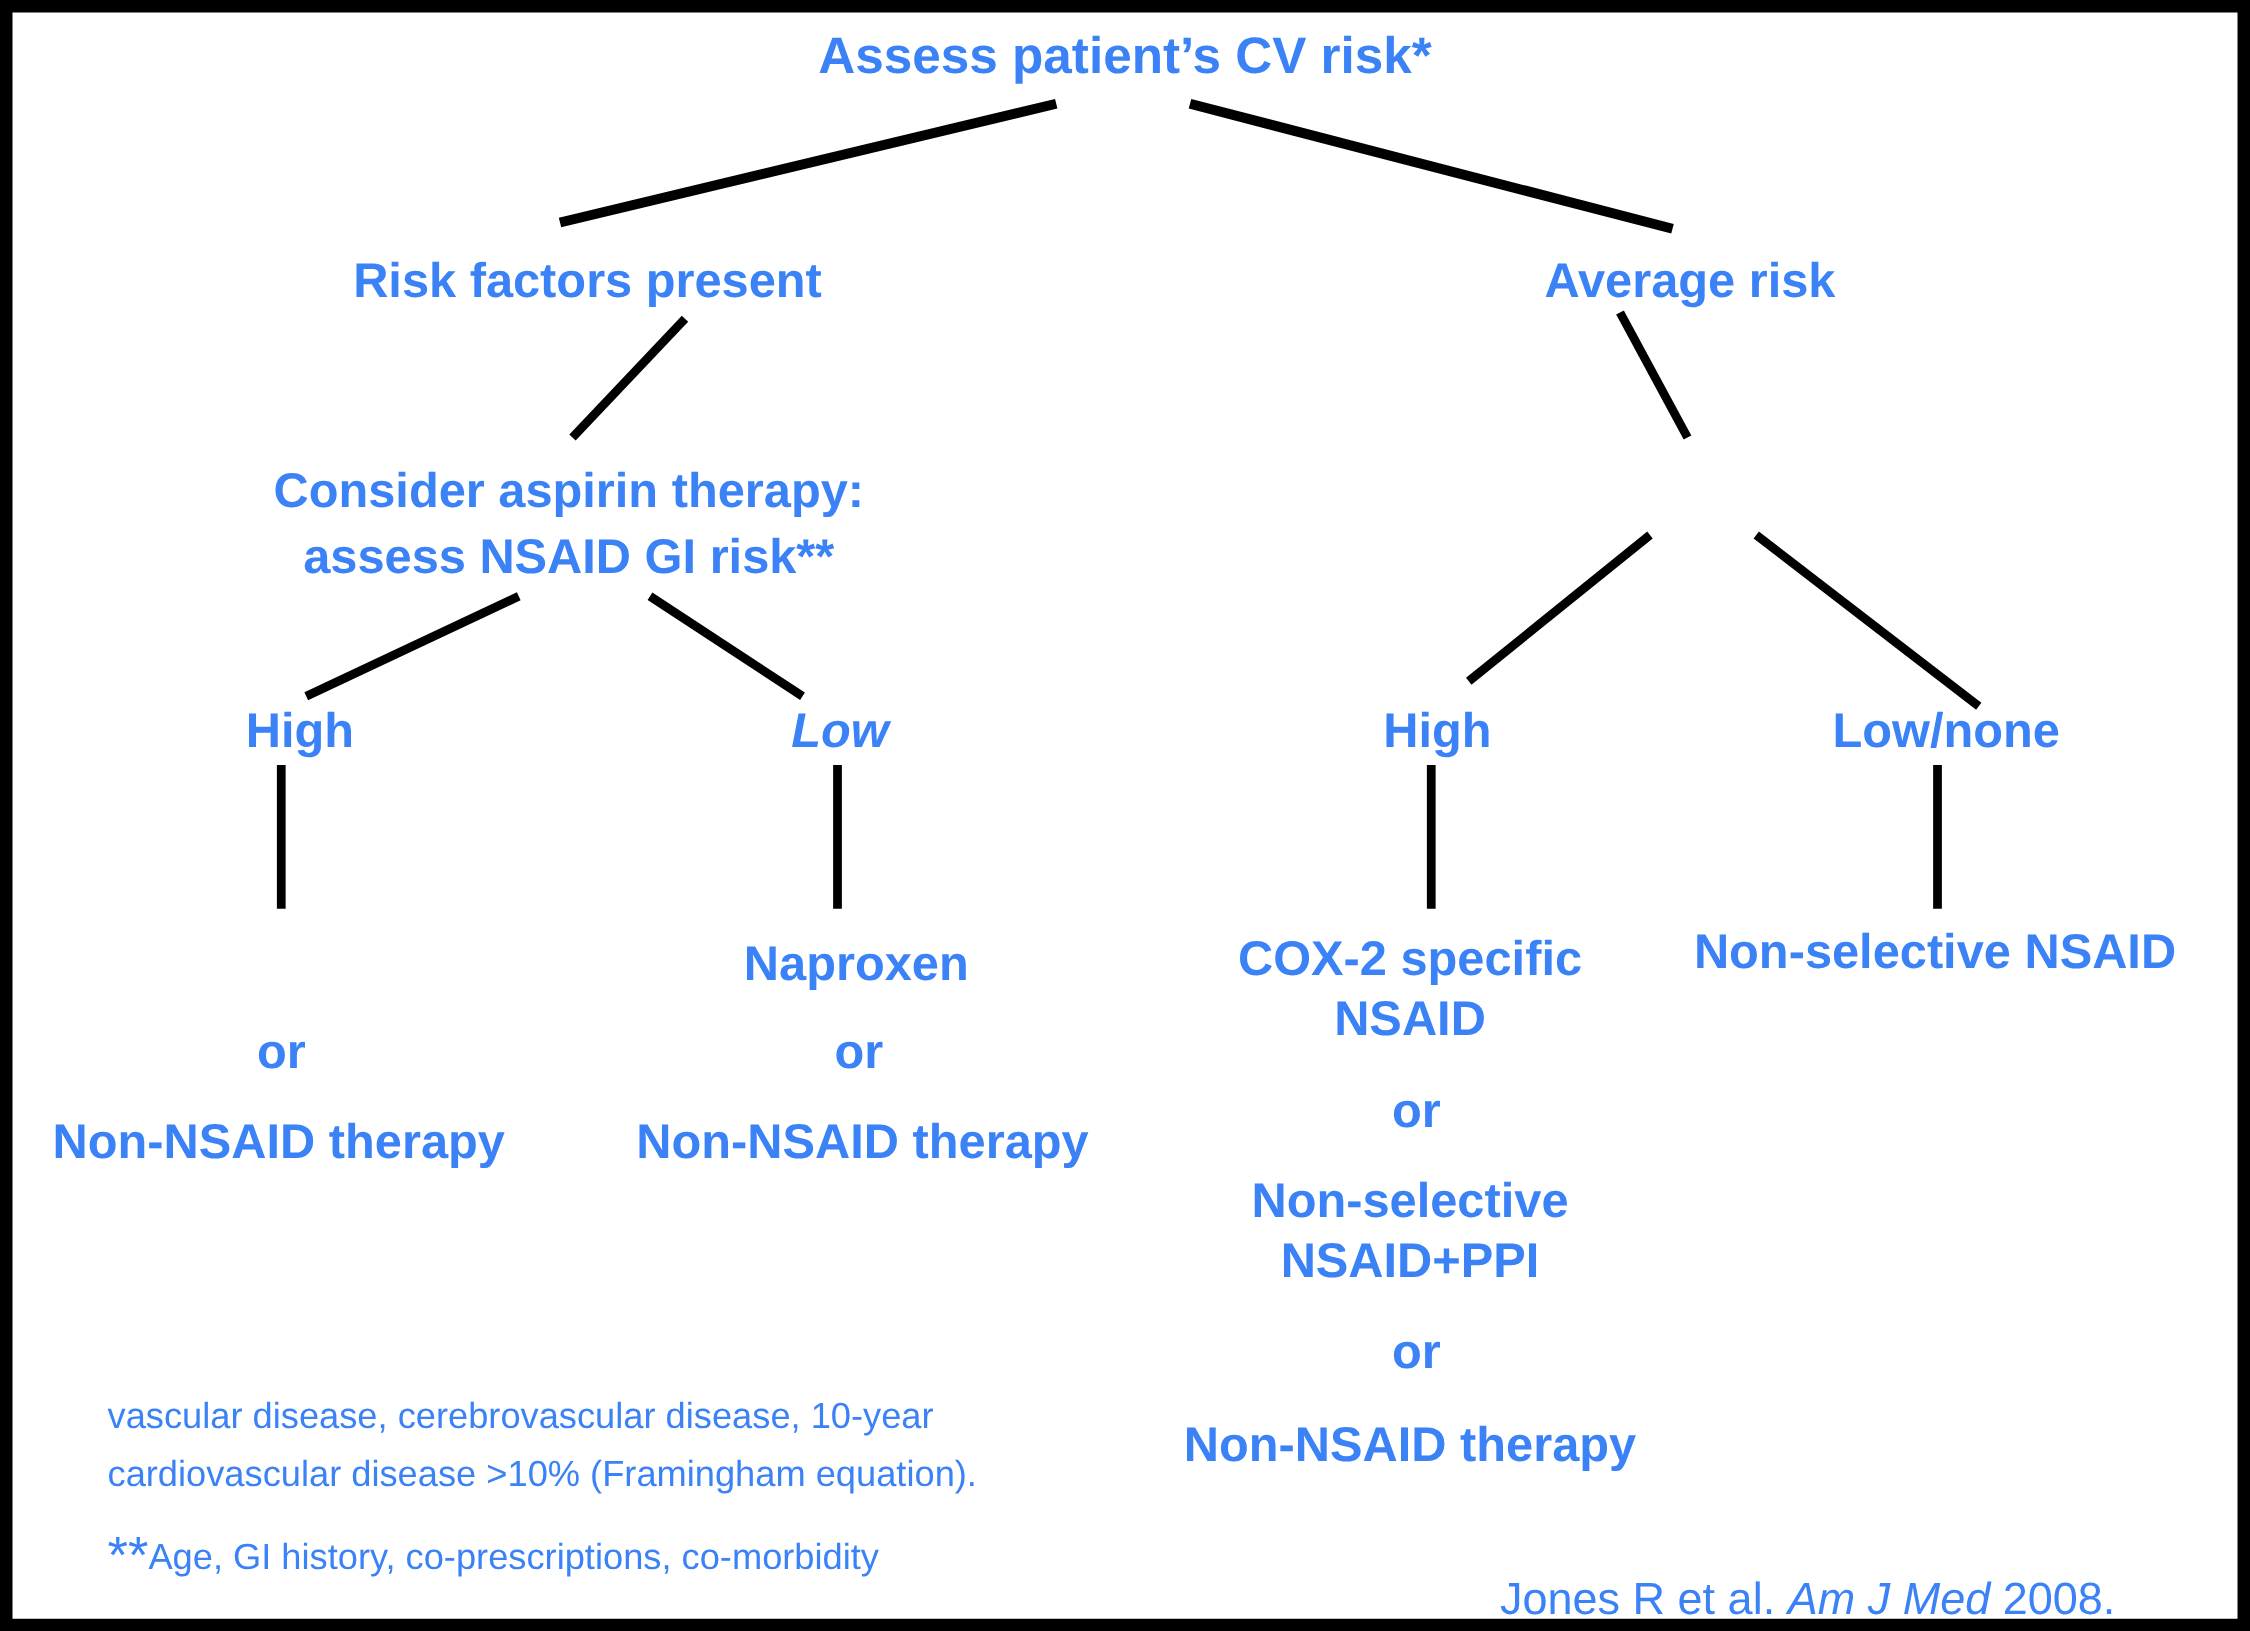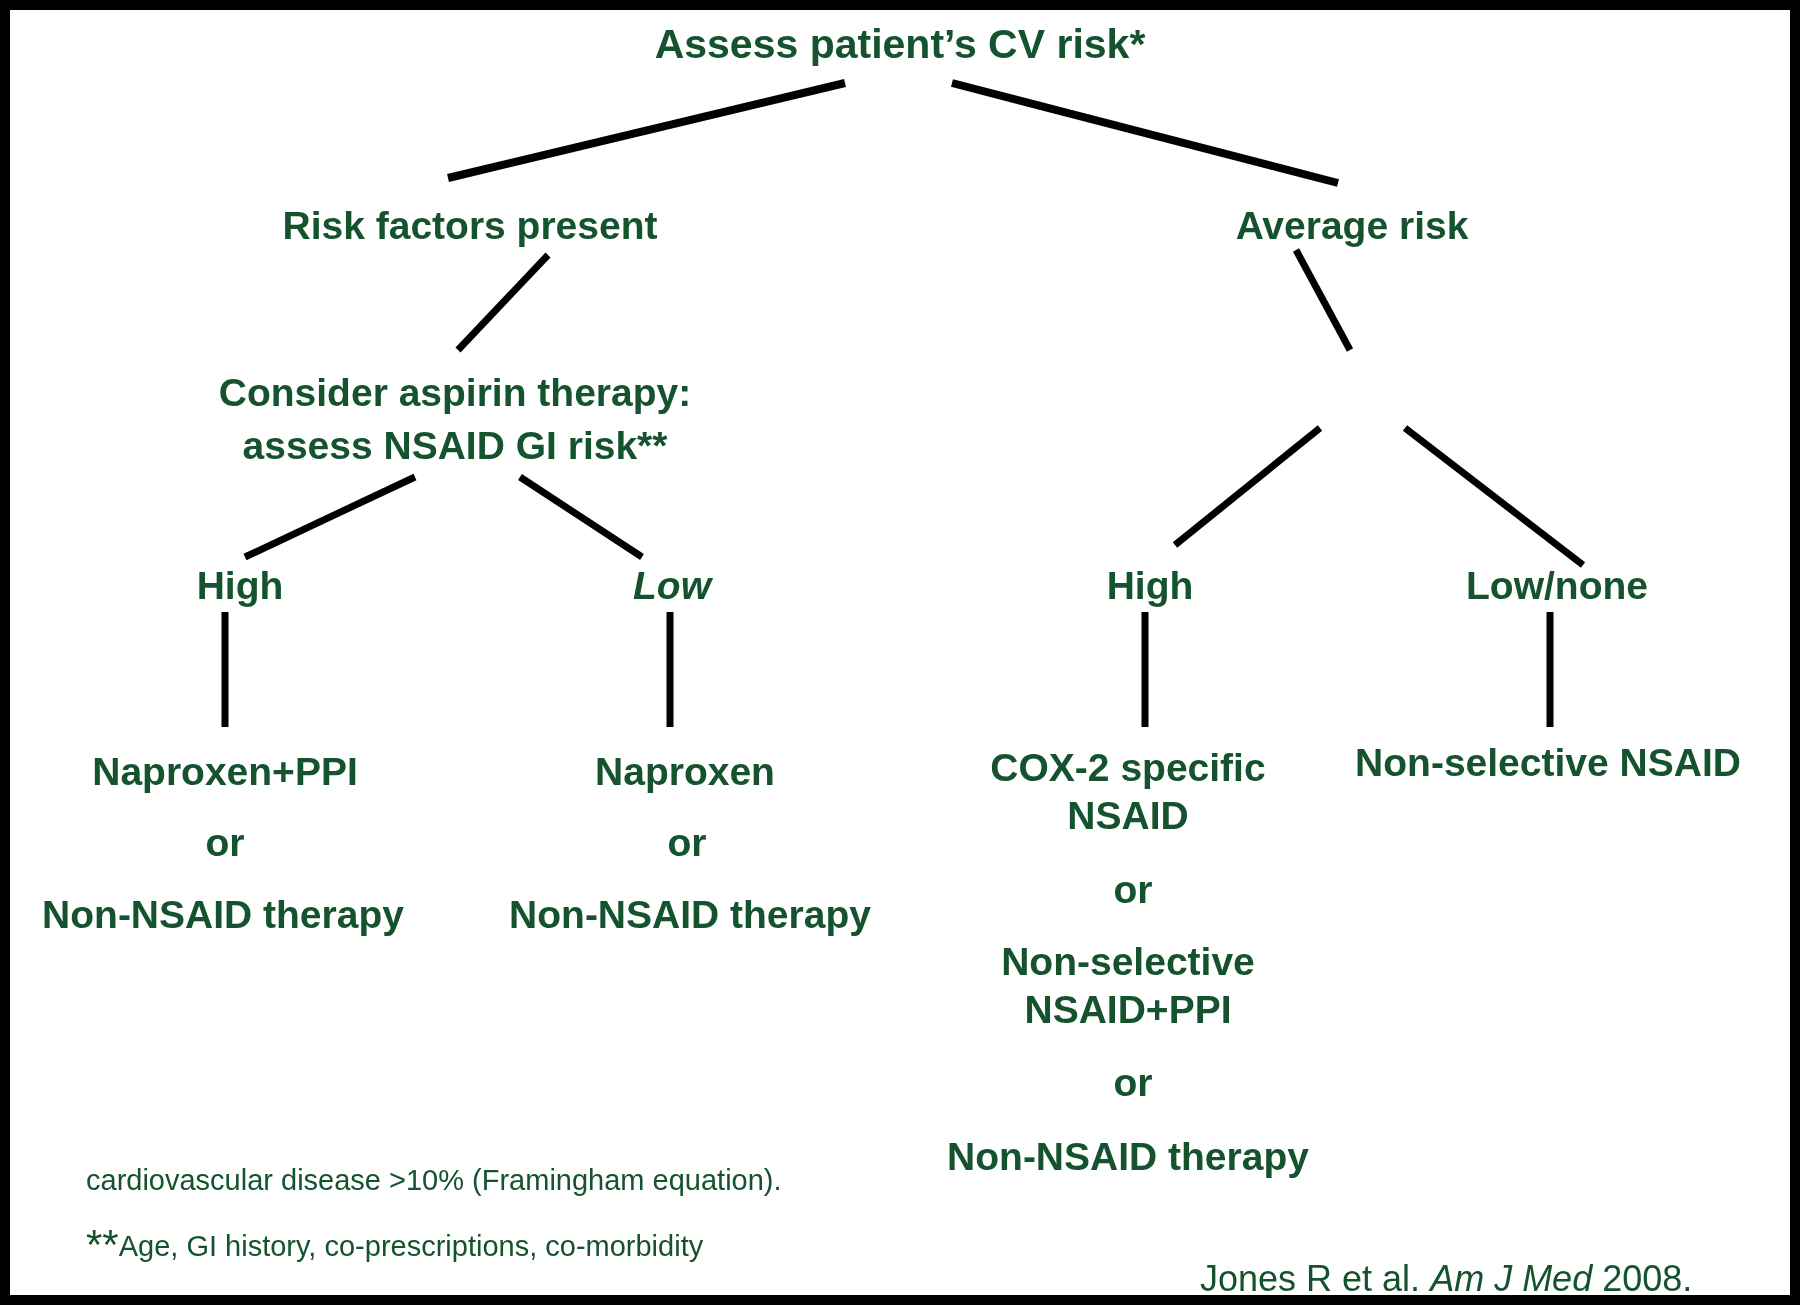--- a/index.html
+++ b/index.html
@@ -6,21 +6,21 @@
     margin: 0;
     padding: 0;
     background: #ffffff;
   }
   .canvas {
     position: relative;
     width: 1800px;
     height: 1305px;
     background: #ffffff;
     font-family: "Liberation Sans", sans-serif;
-    color: #14532d;
+    color: #3b82f6;
     overflow: hidden;
     box-sizing: border-box;
   }
   .frame {
     position: absolute;
     inset: 0;
     border: 10px solid #000000;
     pointer-events: none;
     z-index: 5;
   }
@@ -110,21 +110,20 @@
 
 
   <div class="node" style="left:240px; top:586px;">High</div>
 
   <div class="node" style="left:672px; top:586px;font-style:italic;">Low</div>
 
   <div class="node" style="left:1150px; top:586px;">High</div>
 
   <div class="node" style="left:1557px; top:586px;">Low/none</div>
 
-  <div class="node" style="left:225px; top:772px;">Naproxen+PPI</div>
 
   <div class="node" style="left:225px; top:843px;">or</div>
 
   <div class="node" style="left:223px; top:915px;">Non-NSAID therapy</div>
 
   <div class="node" style="left:685px; top:772px;">Naproxen</div>
 
   <div class="node" style="left:687px; top:843px;">or</div>
 
   <div class="node" style="left:690px; top:915px;">Non-NSAID therapy</div>
@@ -139,20 +138,21 @@
 
   <div class="node" style="left:1128px; top:1010px;">NSAID+PPI</div>
 
   <div class="node" style="left:1133px; top:1083px;">or</div>
 
   <div class="node" style="left:1128px; top:1157px;">Non-NSAID therapy</div>
 
   <div class="node" style="left:1548px; top:763px;">Non-selective NSAID</div>
 
 
+  <div class="footnote" style="left:86px; top:1119px;">vascular disease, cerebrovascular disease, 10-year</div>
 
   <div class="footnote" style="left:86px; top:1166px;">cardiovascular disease &gt;10% (Framingham equation).</div>
 
   <div class="footnote" style="left:86px; top:1232px;">
     <span class="fn-star">**</span><span>Age, GI history, co-prescriptions, co-morbidity</span>
   </div>
 
   <div class="citation" style="left:1200px; top:1258px;">
     <span>Jones R et al. </span><span class="journal">Am J Med</span><span> 2008.</span>
   </div>

